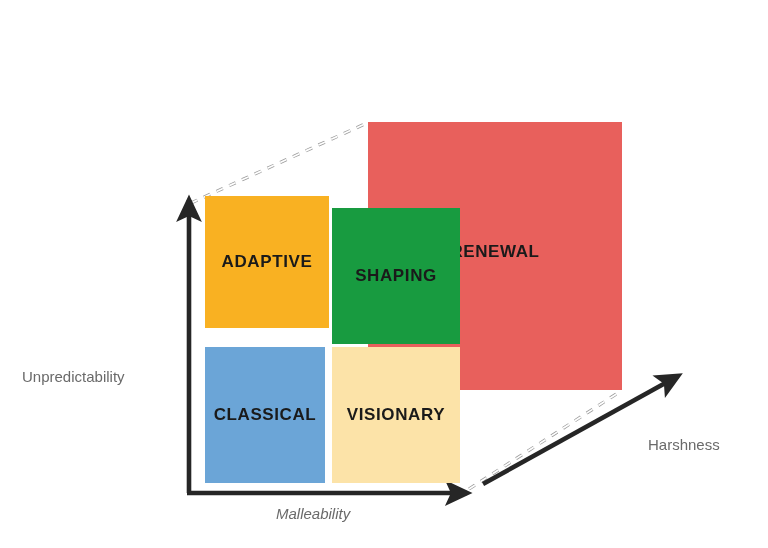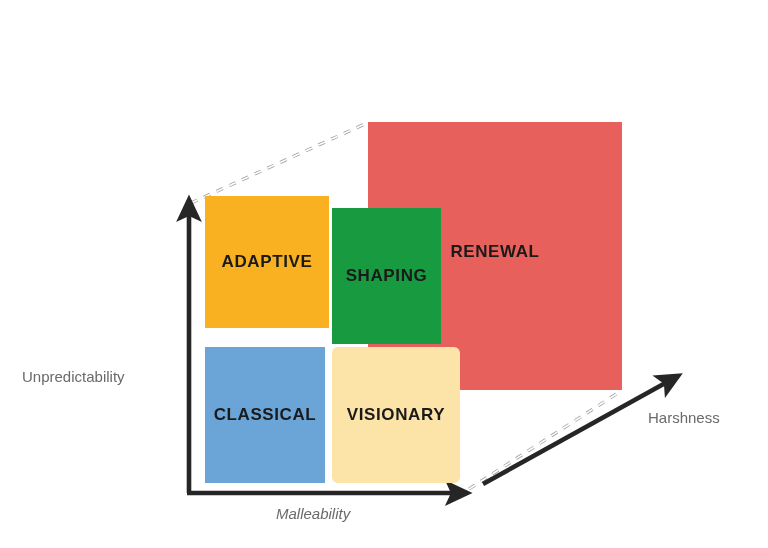--- a/index.html
+++ b/index.html
@@ -58,35 +58,35 @@
     font-weight: 700;
     letter-spacing: 0.6px;
     color: #1a1a1a;
     white-space: nowrap;
   }
 
   .renewal   { left: 368px; top: 122px; width: 254px; height: 268px; z-index: 2; }
   .renewal .blabel { position: absolute; left: 0; right: 0; top: 120px; text-align: center; }
 
   .adaptive  { left: 205px; top: 196px; width: 124px; height: 132px; z-index: 3; justify-content: center; }
-  .shaping   { left: 332px; top: 208px; width: 109px; height: 136px; z-index: 3; }
+  .shaping   { left: 332px; top: 208px; width: 128px; height: 136px; z-index: 3; }
   .classical { left: 205px; top: 347px; width: 120px; height: 136px; z-index: 3; }
-  .visionary { left: 332px; top: 347px; width: 128px; height: 136px; z-index: 3; border-radius: 6px; }
+  .visionary { left: 332px; top: 347px; width: 128px; height: 136px; z-index: 3; }
 
   
   .axis-title {
     position: absolute;
     font-size: 15px;
     color: #6a6a6a;
     white-space: nowrap;
     z-index: 5;
   }
   .axis-y { left: 22px;  top: 337px; margin-top: 31px; }
   .axis-x { left: 276px; top: 505px; font-style: italic; }
-  .axis-d { left: 648px; top: 409px; }
+  .axis-d { left: 648px; top: 436px; }
 </style>
 </head>
 <body>
 
 <div id="stage">
 
 
   <div class="block renewal" style="background:#E8605C">
     <span class="blabel">RENEWAL</span>
   </div>

